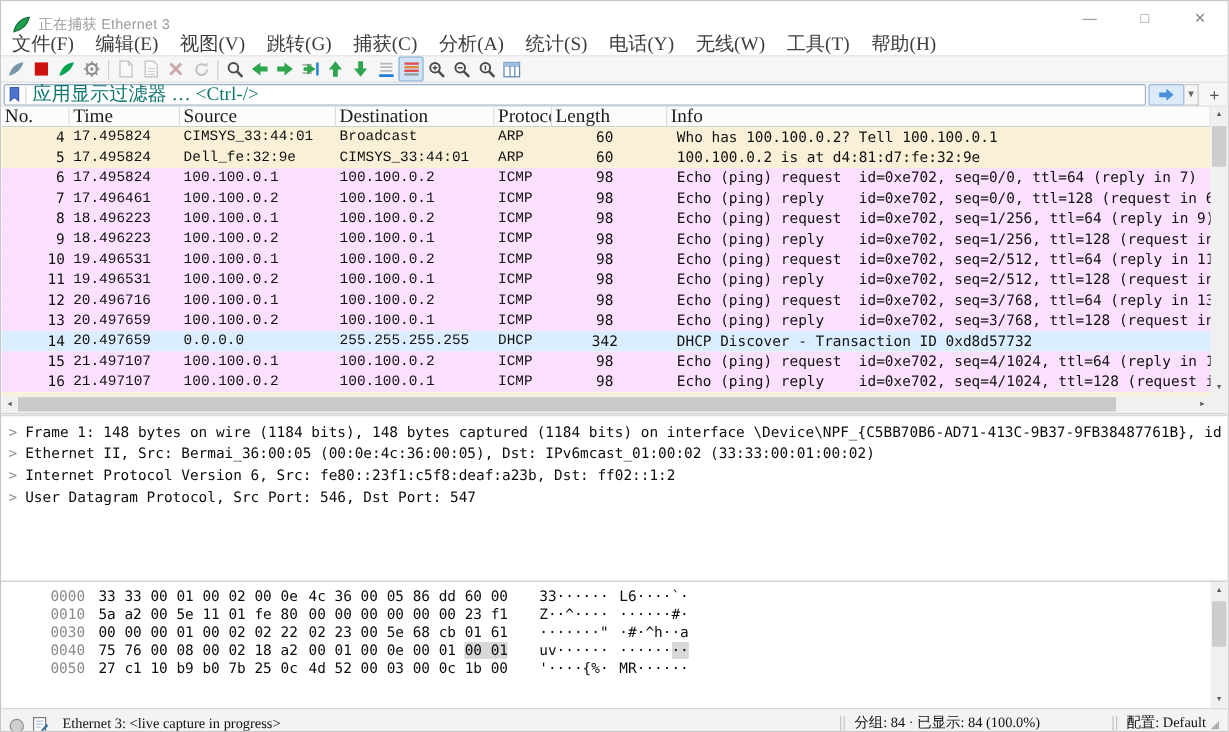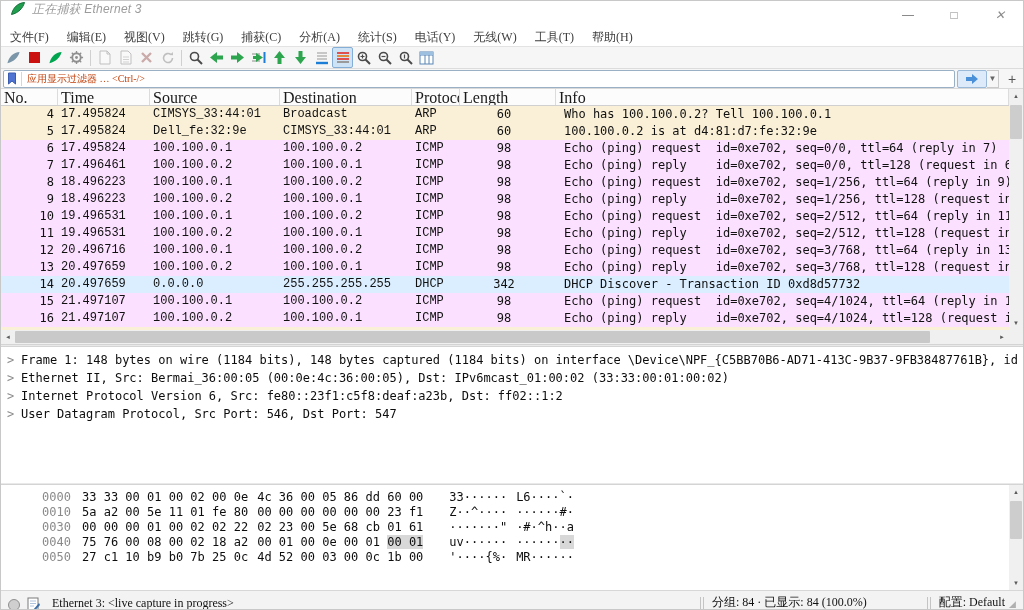--- a/index.html
+++ b/index.html
@@ -1,45 +1,45 @@
 <!DOCTYPE html>
 <html><head>
 <meta charset="utf-8">
 <style>
   * { margin:0; padding:0; box-sizing:border-box; }
   html,body { width:1024px; height:610px; overflow:hidden; }
   body { font-family:"Liberation Sans",sans-serif; background:#ffffff; position:relative; border:1px solid #c8c8c8; }
 
   
-  .titlebar { height:28px; display:flex; align-items:flex-start; background:#ffffff;font-style:italic; }
+  .titlebar { height:28px; display:flex; align-items:flex-end; background:#ffffff; }
   .titlebar .appicon { width:16px; height:16px; margin:0 6px 0 9px; }
   .titlebar .title { font-size:12px; color:#9b9b9b; letter-spacing:.2px; }
   .wincontrols { margin-left:auto; display:flex; height:100%; }
   .wincontrols span { width:46px; display:flex; align-items:center; justify-content:center; color:#8a8a8a; font-size:12px; }
 
   
   .menubar { height:17px; display:flex; align-items:center; background:#ffffff; font-family:"Liberation Serif","DejaVu Serif",serif; }
-  .menubar span { font-size:12px; color:#3d3d3d; padding:0 9px; }
+  .menubar span { font-size:16px; color:#3d3d3d; padding:0 9px; }
 
   
   .toolbar { height:23px; background:#f6f6f6; border-top:1px solid #e3e3e3; border-bottom:1px solid #dcdcdc; display:flex; align-items:center; padding-left:2px; }
   .tbi { width:21px; height:21px; display:flex; align-items:center; justify-content:center; }
   .tbsep { width:1px; height:16px; background:#d0d0d0; margin:0 3px; }
   .disabled { opacity:.4; }
   .stop-sq { width:11px; height:11px; background:#cc1111; }
   .tbi.active { background:#cfe3f6; border:1px solid #84aed6; border-radius:2px; }
   .clines { width:12px; height:11px; display:flex; flex-direction:column; justify-content:space-between; }
   .clines i { height:2px; display:block; }
 
   
   .filterbar { height:20px; background:#f6f6f6; display:flex; align-items:center; padding:1px 2px; border-bottom:1px solid #d9d9d9; }
   .filterinput { flex:1; height:18px; background:#ffffff; border:1px solid #9ab0c5; border-radius:2px; display:flex; align-items:center; }
   .filterinput .bmk { margin:0 4px 0 3px; }
   .filterinput .fsep { width:1px; height:14px; background:#d6d6d6; margin-right:5px; }
-  .filterinput .ph { font-family:"Liberation Serif","DejaVu Serif",serif; font-size:10px; color:#c2410c; }
+  .filterinput .ph { font-family:"Liberation Serif","DejaVu Serif",serif; font-size:16px; color:#0f766e; }
   .fapply { width:30px; height:18px; margin-left:2px; background:#dceafa; border:1px solid #9ab8d8; border-radius:2px; display:flex; align-items:center; justify-content:center; }
   .fcaret { width:12px; height:18px; display:flex; align-items:center; justify-content:center; color:#666; font-size:8px; border:1px solid #c9c9c9; border-left:none; }
   .fplus { width:18px; height:18px; margin-left:4px; display:flex; align-items:center; justify-content:center; color:#555; font-size:14px; }
 
   
   .packetlist { height:256px; position:relative; background:#ffffff; border-bottom:1px solid #d4d4d4; }
   .plbody { position:absolute; left:0; top:0; right:14px; bottom:14px; overflow:hidden; }
   .phead, .prow { display:grid; grid-template-columns:57px 92px 130px 132px 48px 96px 1fr; height:17px; line-height:17px; }
   .phead { background:#fcfcfc; border-bottom:1px solid #d0d0d0; font-family:Liberation Serif, serif; font-size:16px; color:#1a1a1a; }
   .phead span { border-right:1px solid #dcdcdc; padding-left:3px; overflow:hidden; white-space:nowrap; }

